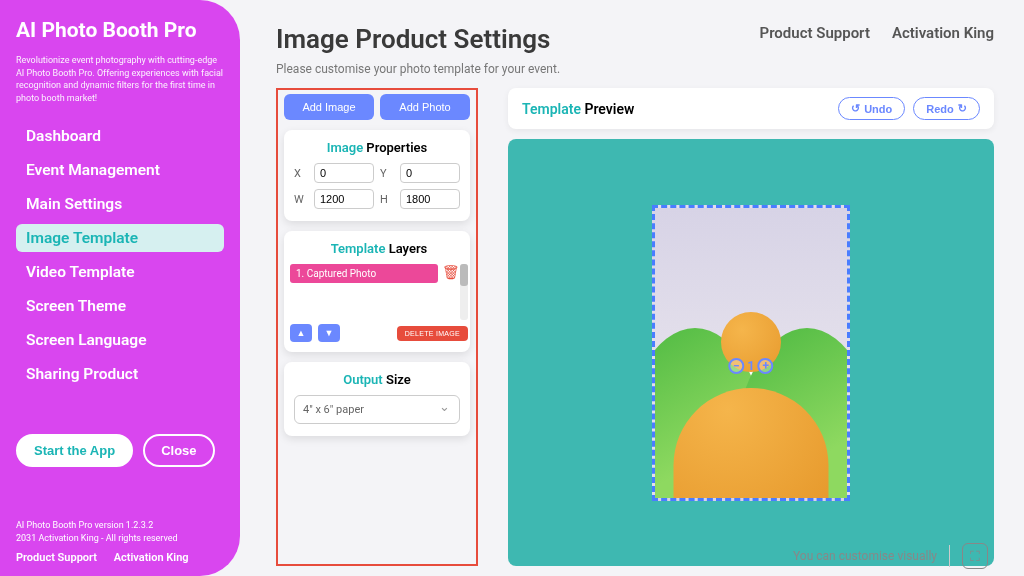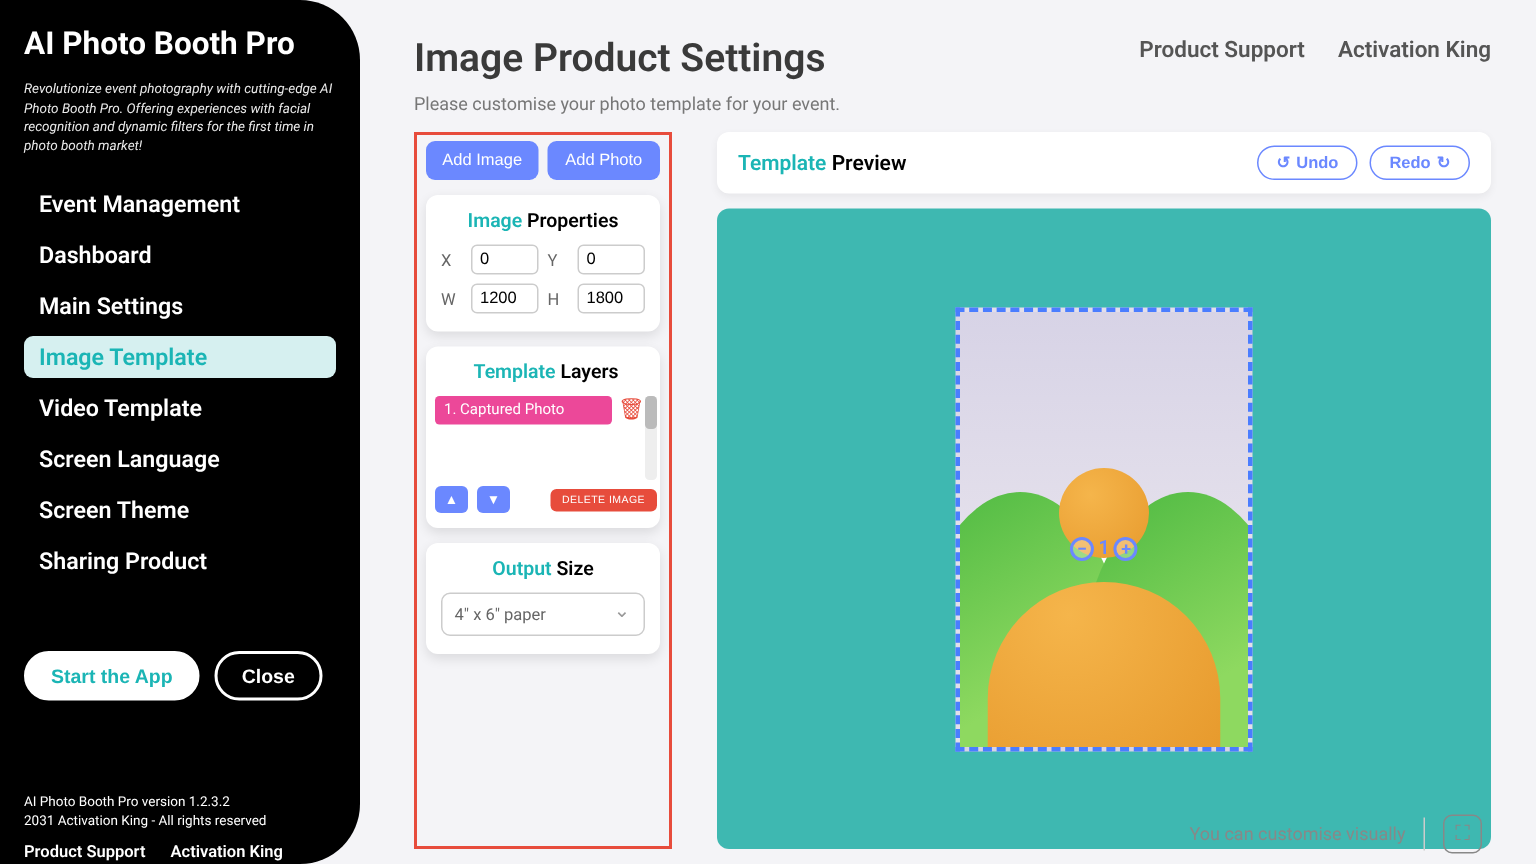--- a/index.html
+++ b/index.html
@@ -1,35 +1,35 @@
 <!DOCTYPE html>
 <html><head>
 <meta charset="utf-8">
 <style>
 * { margin: 0; padding: 0; box-sizing: border-box; }
 body { font-family: -apple-system, BlinkMacSystemFont, 'Segoe UI', Roboto, sans-serif; width: 1024px; height: 576px; overflow: hidden; background: #f4f4f7; display: flex; }
-.sidebar { width: 240px; background: #000000; color: #fff; padding: 18px 16px 0; display: flex; flex-direction: column; border-radius: 0 40px 40px 0; }
+.sidebar { width: 240px; background: #d946ef; color: #fff; padding: 18px 16px 10px; display: flex; flex-direction: column; border-radius: 0 40px 40px 0; }
 .sidebar h1 { font-size: 21px; font-weight: 700; margin-bottom: 12px; }
-.sidebar .tagline { font-size: 9px; line-height: 1.4; opacity: 0.92; margin-bottom: 18px; font-style: italic; }
+.sidebar .tagline { font-size: 9px; line-height: 1.4; opacity: 0.92; margin-bottom: 18px; }
 .nav { list-style: none; }
 .nav li { font-size: 15.5px; font-weight: 600; padding: 5px 10px; margin-bottom: 6px; border-radius: 6px; cursor: pointer; }
 .nav li.active { background: #d6f0f0; color: #1bb5b5; }
 .sidebar-buttons { margin-top: 40px; display: flex; gap: 10px; }
 .pill-btn { border: 2px solid #fff; border-radius: 20px; padding: 7px 16px; font-size: 13px; font-weight: 600; cursor: pointer; background: transparent; color: #fff; }
 .pill-btn.filled { background: #fff; color: #1bb5b5; }
 .footer { margin-top: auto; font-size: 9px; line-height: 1.5; }
 .footer .links { margin-top: 4px; font-size: 11px; font-weight: 600; }
 .footer .links span { margin-right: 14px; }
 .main { flex: 1; padding: 24px 30px 10px 36px; display: flex; flex-direction: column; position: relative; }
 .top-row { display: flex; justify-content: space-between; align-items: flex-start; }
 .top-row h2 { font-size: 26px; font-weight: 600; color: #3a3a3a; }
 .top-links { display: flex; gap: 22px; font-size: 15px; font-weight: 600; color: #555; }
 .subtitle { margin-top: 8px; font-size: 12px; color: #777; margin-bottom: 12px; }
 .work-area { display: flex; gap: 30px; flex: 1; }
-.left-col { width: 172px; border: 2px solid #e74c3c; padding: 4px 6px; }
+.left-col { width: 202px; border: 2px solid #e74c3c; padding: 4px 6px; }
 .add-row { display: flex; gap: 6px; margin-bottom: 10px; }
 .add-btn { flex: 1; background: #6b88ff; color: #fff; border: none; border-radius: 6px; padding: 7px 4px; font-size: 11px; cursor: pointer; }
 .card { background: #fff; border-radius: 8px; box-shadow: 0 3px 8px rgba(0,0,0,0.10); padding: 10px 10px 12px; margin-bottom: 10px; }
 .card-title { text-align: center; font-size: 13px; font-weight: 600; margin-bottom: 8px; }
 .card-title .accent { color: #1bb5b5; }
 .prop-grid { display: grid; grid-template-columns: 14px 1fr 14px 1fr; gap: 6px 6px; align-items: center; font-size: 11px; color: #666; }
 .prop-grid input { width: 100%; border: 1px solid #ccc; border-radius: 4px; padding: 3px 5px; font-size: 11px; }
 .layers-card { padding: 10px 2px 10px 6px; }
 .layers-list { display: flex; gap: 4px; align-items: flex-start; }
 .layers-scroll { flex: 1; min-height: 56px; }
@@ -63,27 +63,27 @@
 .expand-icon { width: 26px; height: 26px; border: 1.5px solid #888; border-radius: 6px; display: flex; align-items: center; justify-content: center; font-size: 14px; cursor: pointer; }
 .vline { width: 1px; height: 22px; background: #ccc; }
 </style>
 </head>
 <body>
 
 <div class="sidebar">
   <h1>AI Photo Booth Pro</h1>
   <div class="tagline">Revolutionize event photography with cutting-edge AI Photo Booth Pro. Offering experiences with facial recognition and dynamic filters for the first time in photo booth market!</div>
   <ul class="nav">
+    <li>Dashboard</li>
     <li>Event Management</li>
-    <li>Dashboard</li>
     <li>Main Settings</li>
     <li class="active">Image Template</li>
     <li>Video Template</li>
+    <li>Screen Theme</li>
     <li>Screen Language</li>
-    <li>Screen Theme</li>
     <li>Sharing Product</li>
   </ul>
   <div class="sidebar-buttons">
     <button class="pill-btn filled">Start the App</button>
     <button class="pill-btn">Close</button>
   </div>
   <div class="footer">
     <div>AI Photo Booth Pro version 1.2.3.2</div>
     <div>2031 Activation King - All rights reserved</div>
     <div class="links">

